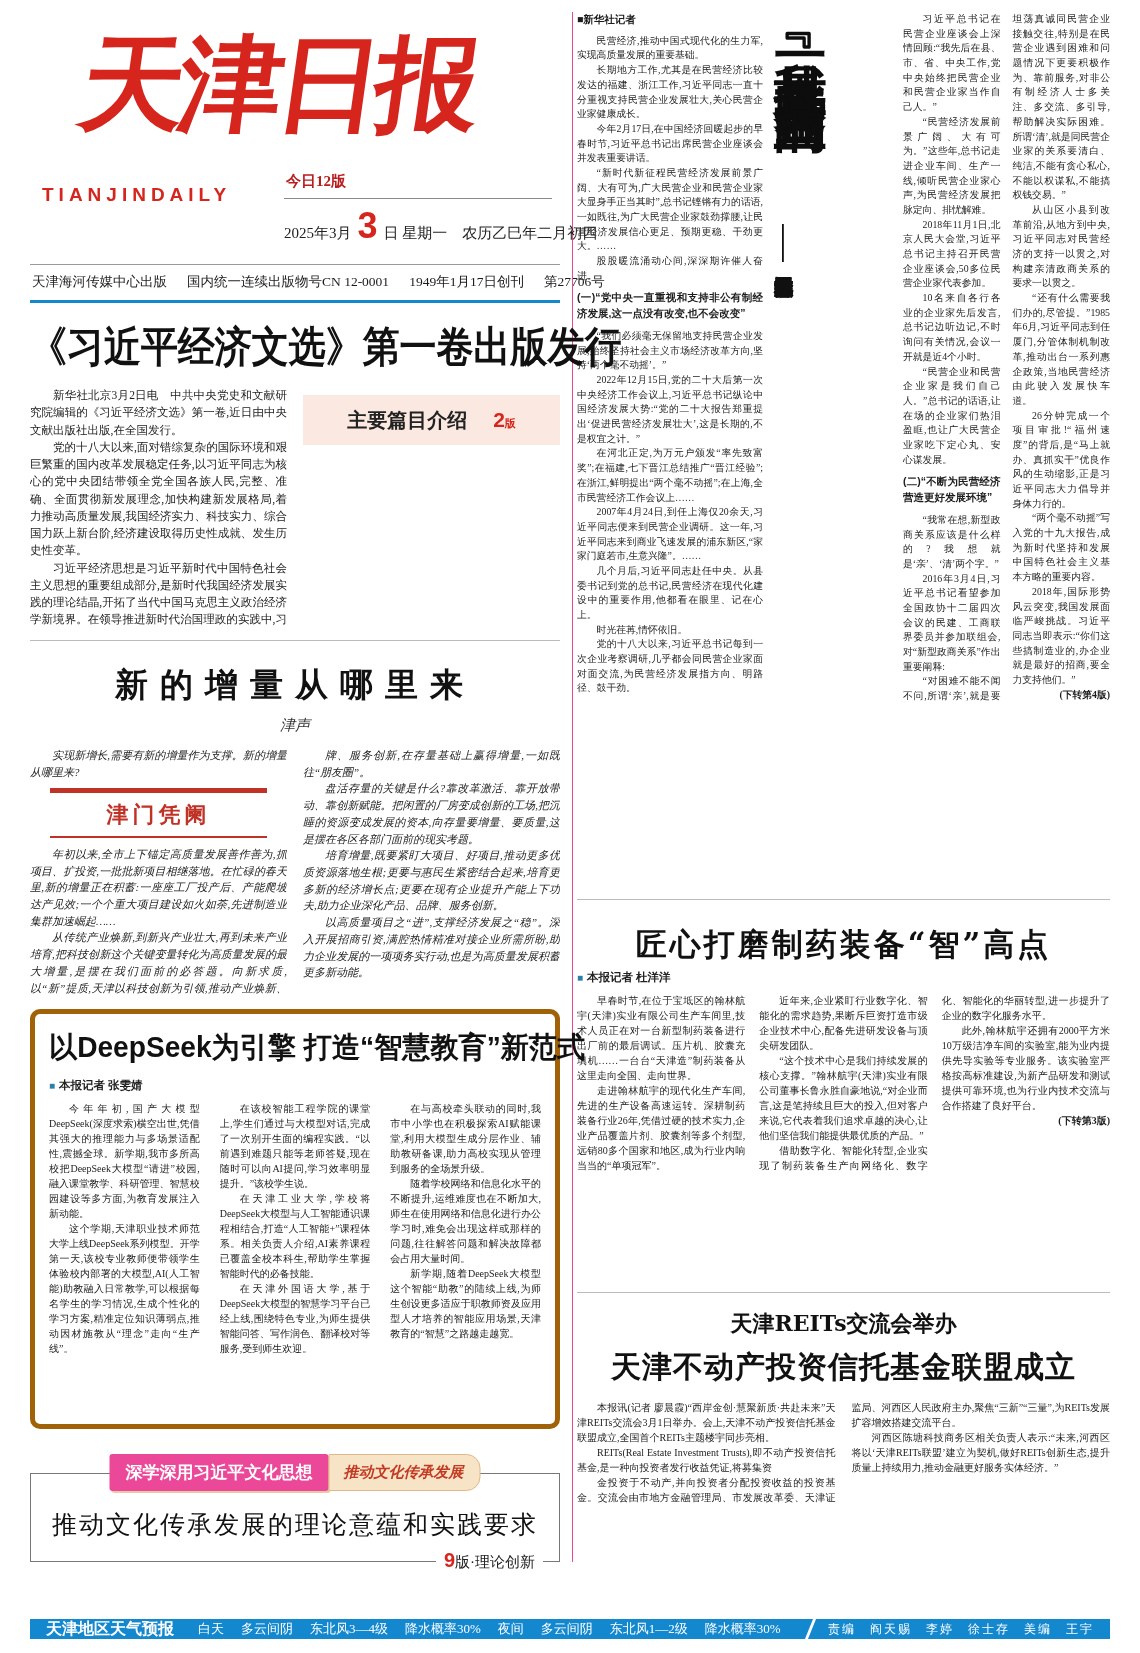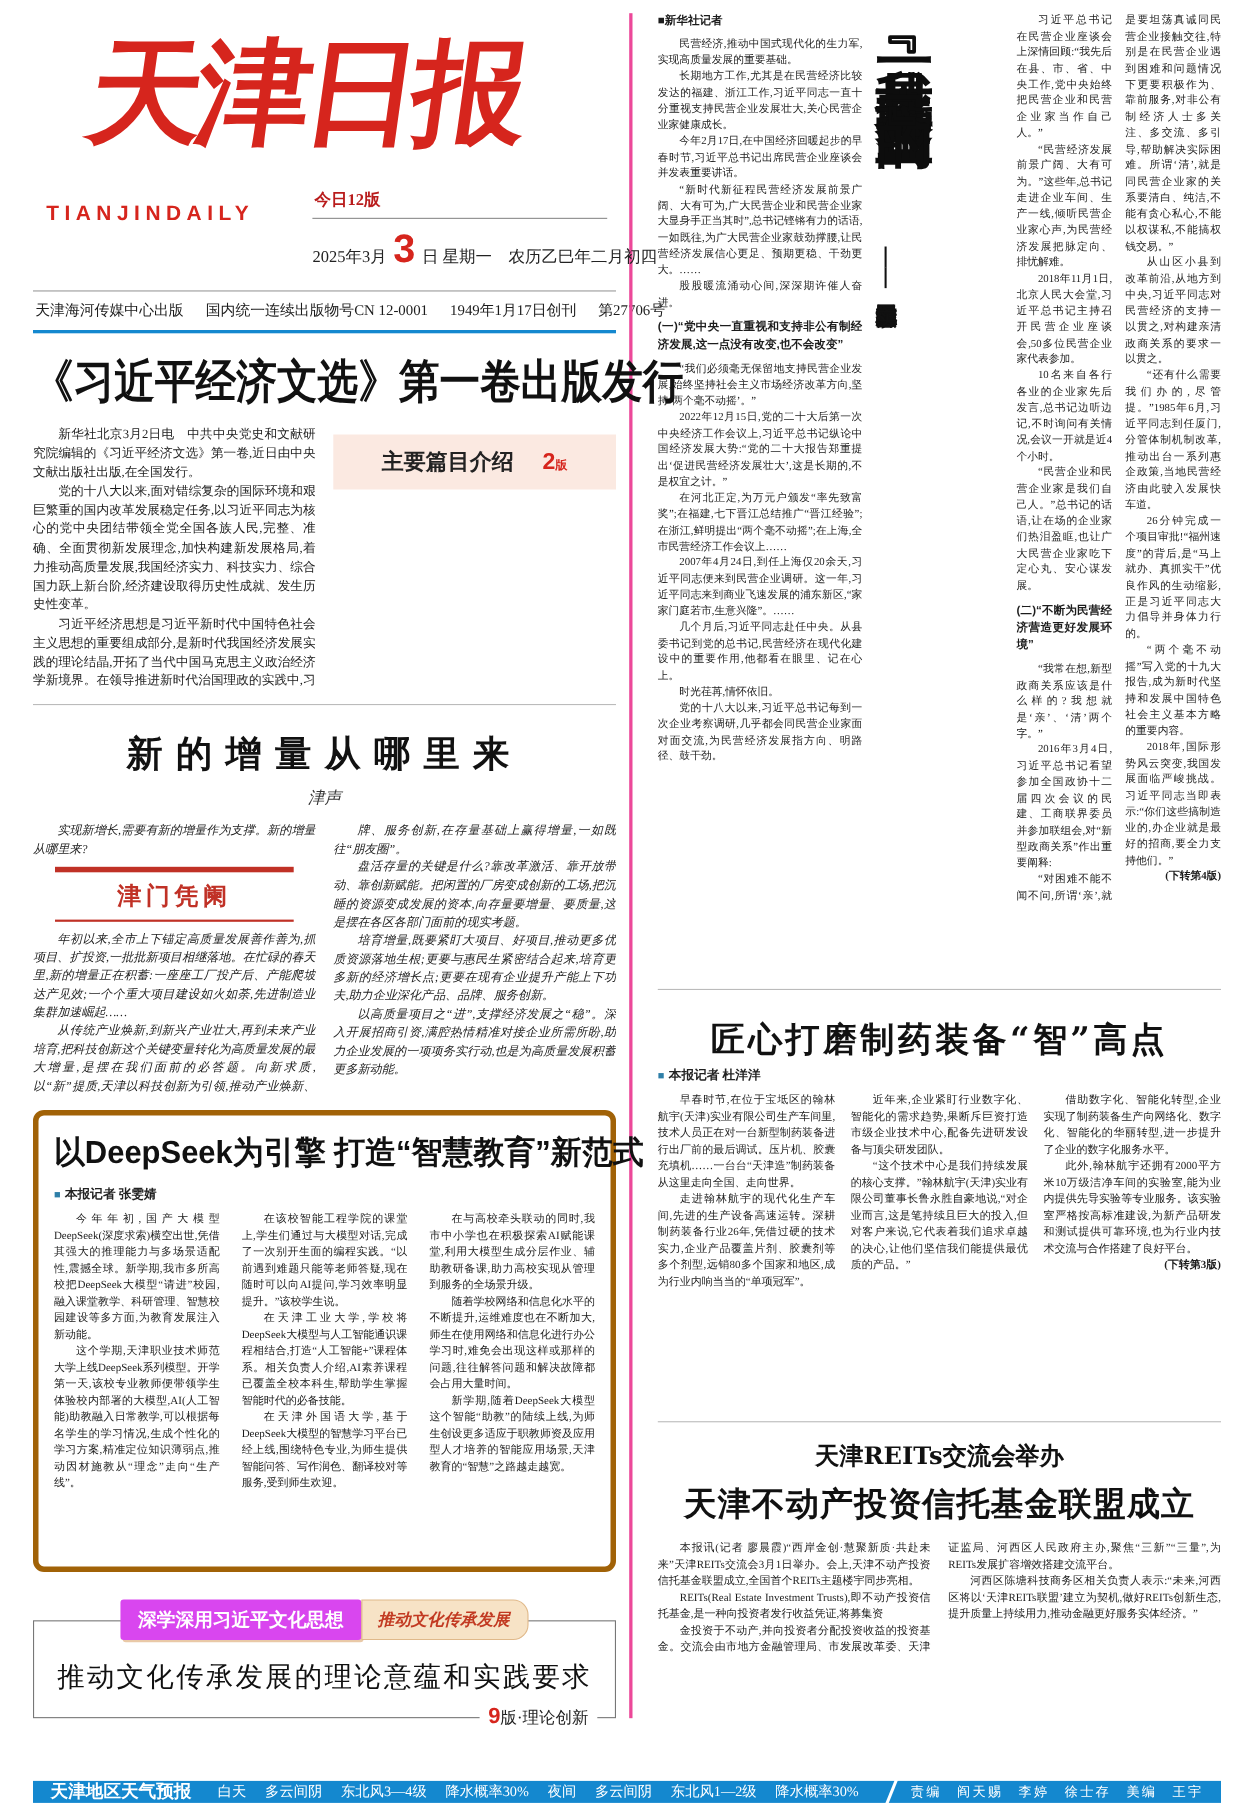--- a/index.html
+++ b/index.html
@@ -1,20 +1,20 @@
 <!DOCTYPE html>
 <html><head>
 <meta charset="utf-8">
 <style>
   html,body{margin:0;padding:0;background:#e9e9e9;}
   .page{position:relative;width:1140px;height:1653px;margin:0 auto;background:#ffffff;
         color:#1c1c1c;font-family:"Liberation Serif","DejaVu Serif",serif;overflow:hidden;}
   .cols{display:flex;gap:12px;padding:12px 30px 0 30px;box-sizing:border-box;}
   .left{width:530px;flex:none;}
-  .right{flex:1;border-left:3px solid #ec4899;padding-left:23px;min-width:0;}
+  .right{flex:1;border-left:1px solid #ec4899;padding-left:4px;min-width:0;}
 
   
   .masthead{position:relative;height:252px;}
   .mh-title{position:absolute;left:52px;top:10px;color:#d6251d;font-weight:bold;
             font-family:"DejaVu Serif",serif;font-size:104px;line-height:1.2;
             letter-spacing:-6px;transform:skewX(-8deg);white-space:nowrap;}
   .mh-latin{position:absolute;left:12px;top:172px;color:#d6251d;font-weight:bold;
             font-family:"Liberation Sans",sans-serif;font-size:19px;letter-spacing:5px;}
   .mh-edition{position:absolute;left:256px;top:160px;color:#b91c1c;font-weight:bold;font-size:15px;}
   .mh-rule{position:absolute;left:254px;top:186px;width:268px;border-top:1px solid #8a8a8a;}
@@ -59,21 +59,21 @@
   .byline{font-size:11.5px;font-weight:bold;margin:0 0 8px 0;color:#222;}
   .sq{color:#2e7fa8;font-size:10px;margin-right:4px;}
   .ds-body{display:flex;gap:20px;height:300px;overflow:hidden;font-size:10px;line-height:1.5;text-align:justify;}
   .ds-col{flex:1;overflow:hidden;}
   .ds-body p{margin:0;text-indent:2em;}
 
   
   .cul-wrap{position:relative;margin-top:44px;}
   .badge-row{position:absolute;top:-19px;left:50%;transform:translateX(-50%);display:flex;
              align-items:stretch;white-space:nowrap;z-index:2;}
-  .badge-red{background:#d946ef;color:#fff;font-weight:900;font-family:"Liberation Sans",sans-serif;
+  .badge-red{background:#ec4899;color:#fff;font-weight:900;font-family:"Liberation Sans",sans-serif;
              font-size:17px;padding:7px 16px;border-radius:3px;box-shadow:2px 2px 0 #e9c9a8;}
   .badge-tan{background:#f7e3c6;color:#c23a22;font-weight:900;font-style:italic;font-size:15px;
              padding:8px 16px 6px 14px;border:1px solid #e0b98a;border-radius:0 14px 14px 0;}
   .cul-box{border:1.5px solid #777;padding:34px 20px 20px 20px;position:relative;}
   .cul-headline{text-align:center;font-family:"Liberation Sans",sans-serif;font-weight:400;
                 font-size:25px;letter-spacing:2px;color:#111;margin:0;}
   .cul-ref{position:absolute;right:16px;bottom:-11px;background:#fff;padding:0 8px;font-size:15px;color:#222;}
   .cul-ref .num{color:#d6251d;font-weight:900;font-size:20px;font-family:"Liberation Sans",sans-serif;}
 
   

